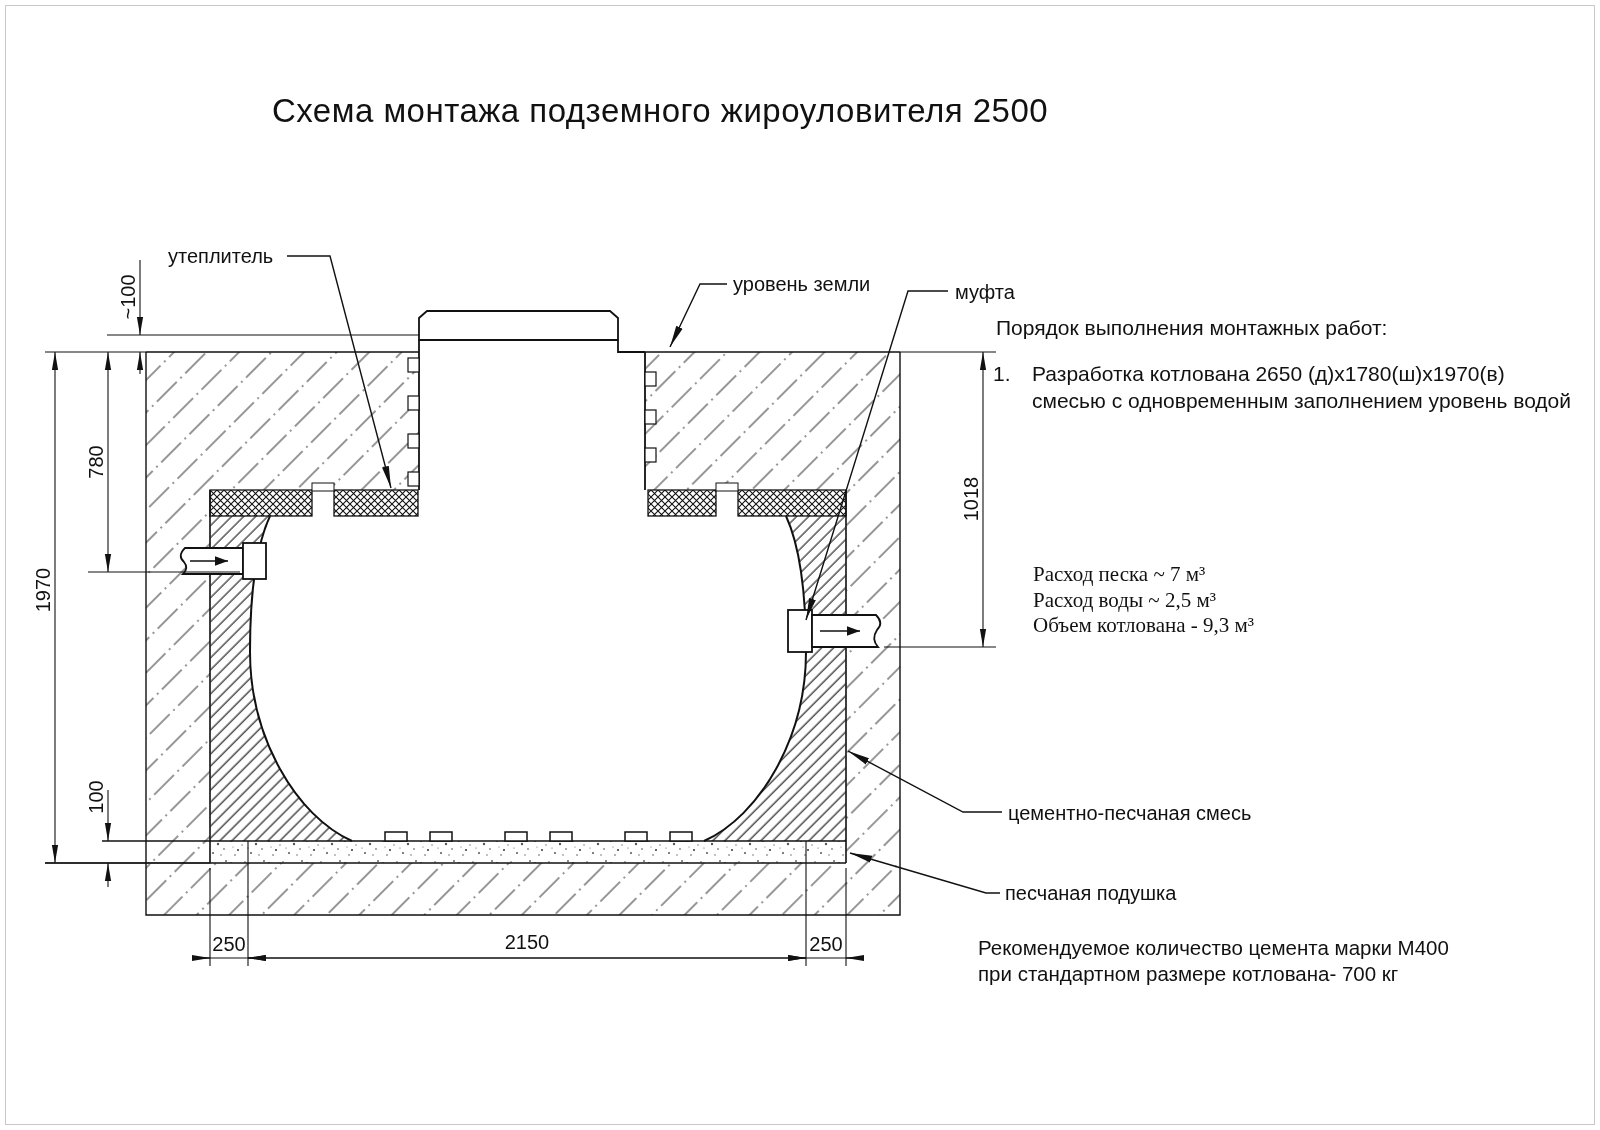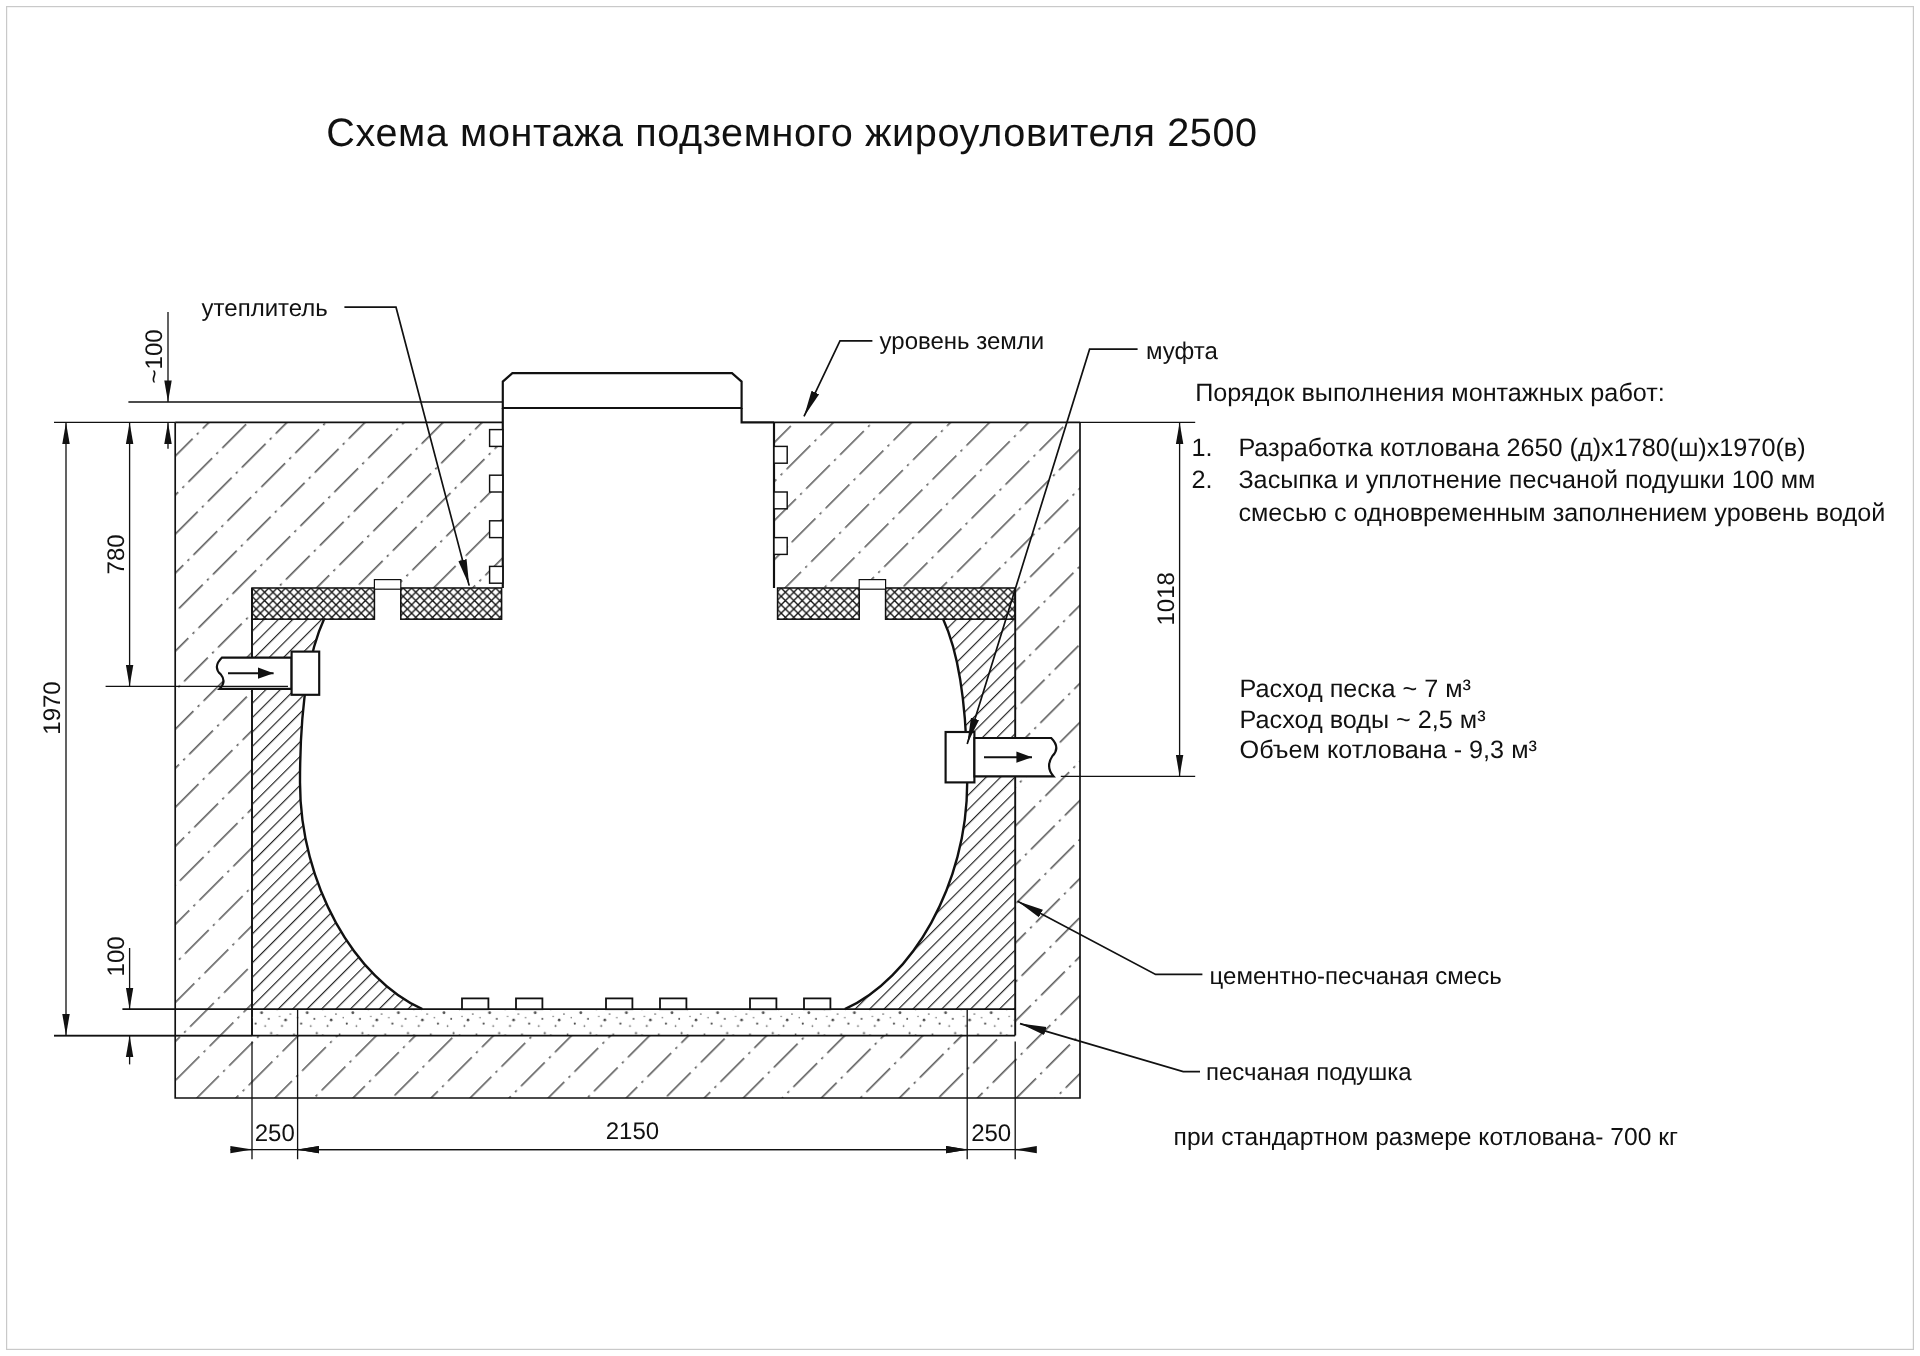--- a/index.html
+++ b/index.html
@@ -9,21 +9,21 @@
   .abs{position:absolute;}
   #title{left:0;top:92px;width:1320px;text-align:center;font-size:33px;letter-spacing:.5px;}
   #svgwrap{left:0;top:0;width:1600px;height:1130px;}
   svg{position:absolute;left:0;top:0;}
   svg text{font-family:"Liberation Sans", sans-serif;font-size:20px;fill:#111;}
   
   #proc-heading{left:996px;top:316px;font-size:21px;}
   #proc-list{left:993px;top:360px;font-size:21px;line-height:27px;}
   .proc-row{white-space:nowrap;}
   .proc-num{display:inline-block;width:39px;}
-  #consumption{left:1033px;top:562px;font-size:21px;line-height:25.5px;white-space:nowrap;}
+  #consumption{left:1033px;top:562px;font-size:21px;line-height:25.5px;white-space:nowrap;font-family:Liberation Serif, serif;}
   #note{left:978px;top:935px;font-size:20.5px;line-height:25.5px;white-space:nowrap;}
 </style>
 </head>
 <body>
 
 <div class="frame"></div>
 
 <div class="abs" id="title">Схема монтажа подземного жироуловителя 2500</div>
 
 <div class="abs" id="svgwrap">
@@ -199,28 +199,26 @@
 </svg>
 </div>
 
 <div class="abs" id="proc-heading">Порядок выполнения монтажных работ:</div>
 
 <div class="abs" id="proc-list">
   <div class="proc-row">
     <span class="proc-num">1.</span><span>Разработка котлована 2650 (д)х1780(ш)х1970(в)</span>
   </div>
   <div class="proc-row">
-    <span class="proc-num">2.</span><span>Засыпка и уплотнение песчаной подушки 100 мм</span>
-  </div>
-  <div class="proc-row">
     <span class="proc-num"></span><span>смесью с одновременным заполнением уровень водой</span>
   </div>
 </div>
 
 <div class="abs" id="consumption">
   <div>Расход песка ~ 7 м³</div>
   <div>Расход воды ~ 2,5 м³</div>
   <div>Объем котлована - 9,3 м³</div>
 </div>
 
 <div class="abs" id="note">
+  <div>Рекомендуемое количество цемента марки М400</div>
   <div>при стандартном размере котлована- 700 кг</div>
 </div>
 
 </body></html>

